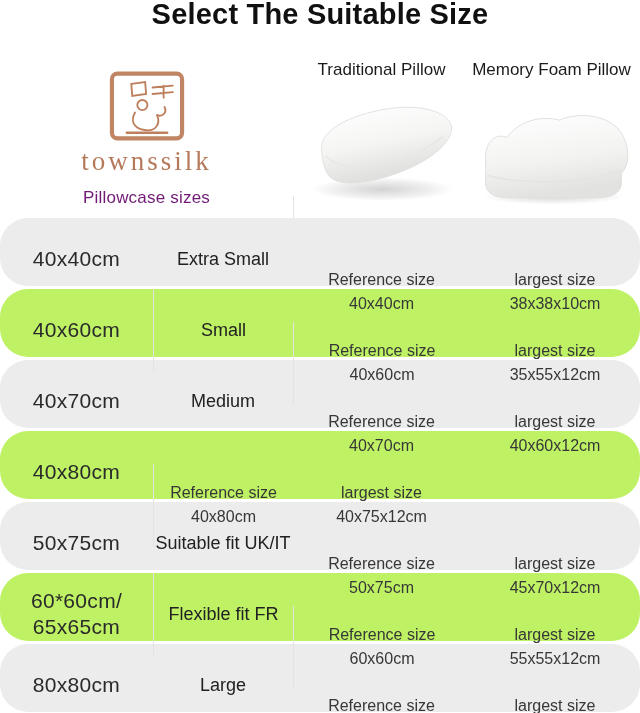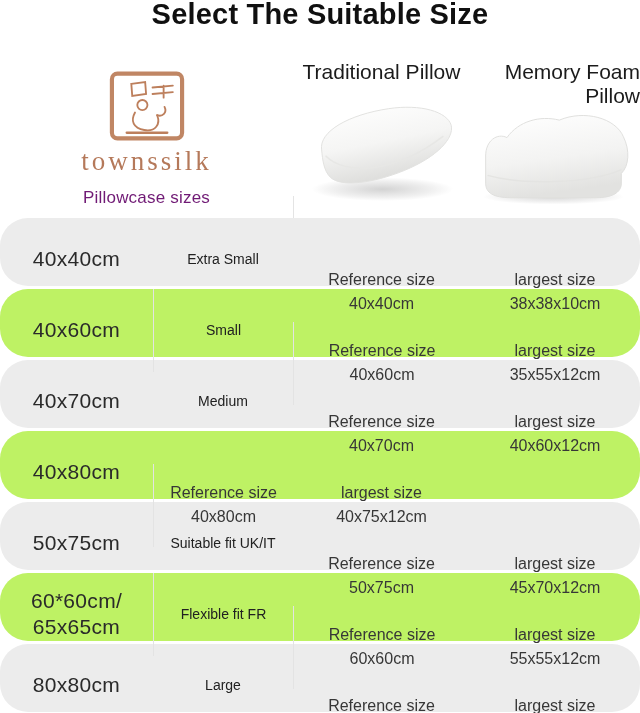--- a/index.html
+++ b/index.html
@@ -6,40 +6,40 @@
   .page{position:relative;width:640px;height:713px;background:#ffffff;overflow:hidden;
         font-family:"Liberation Sans",sans-serif;color:#222;}
   .title{position:absolute;top:-2px;left:0;width:640px;text-align:center;
          font-size:29px;font-weight:700;color:#101010;letter-spacing:.2px;}
   
   .brand{position:absolute;left:0;top:70px;width:293px;text-align:center;}
   .seal{display:inline-block;width:78px;height:72px;}
   .wordmark{font-family:"Liberation Serif","DejaVu Serif",serif;font-size:27px;
             letter-spacing:3px;color:#b5795a;margin-top:0;}
   .tagline{font-size:17px;color:#701a75;margin-top:11px;letter-spacing:.2px;}
-  .pillow-head{position:absolute;top:60px;text-align:center;font-size:21px;
+  .pillow-head{position:absolute;top:60px;text-align:center;font-size:17px;
                font-weight:500;color:#1b1b1b;}
   .ph-trad{left:293px;width:177px;}
-  .ph-mem{left:463px;width:177px;text-align:right;}
+  .ph-mem{left:463px;width:177px;}
   .pillow-img{position:absolute;}
   .pi-trad{left:302px;top:88px;width:162px;height:118px;}
   .pi-mem{left:474px;top:106px;width:160px;height:100px;}
   .pre-divider{position:absolute;left:293px;top:196px;width:1px;height:22px;background:#e4e4e4;}
   
   .table{position:absolute;left:0;top:218px;width:640px;}
   .row{display:grid;grid-template-columns:153px 140px 177px 170px;height:68px;
        margin-bottom:3px;border-radius:28px;}
   .row.gray{background:#ececec;}
   .row.white{background:#bef264;}
   .cell{height:100%;display:flex;flex-direction:column;justify-content:center;
         text-align:center;}
   .row.white .cell.b{border-left:1px solid #e3e3e3;}
   .cell-size{font-size:21px;color:#2a2a2a;font-weight:500;letter-spacing:.3px;
              white-space:pre-line;line-height:1.25;}
-  .cell-fit{font-size:14px;color:#212121;}
+  .cell-fit{font-size:18px;color:#212121;}
   .cell-two{font-size:16px;color:#373737;line-height:1.55;margin-top:33px;}
 </style>
 </head>
 <body>
 
 <div class="page">
 
   <div class="title">Select The Suitable Size</div>
 
   <div class="brand">

